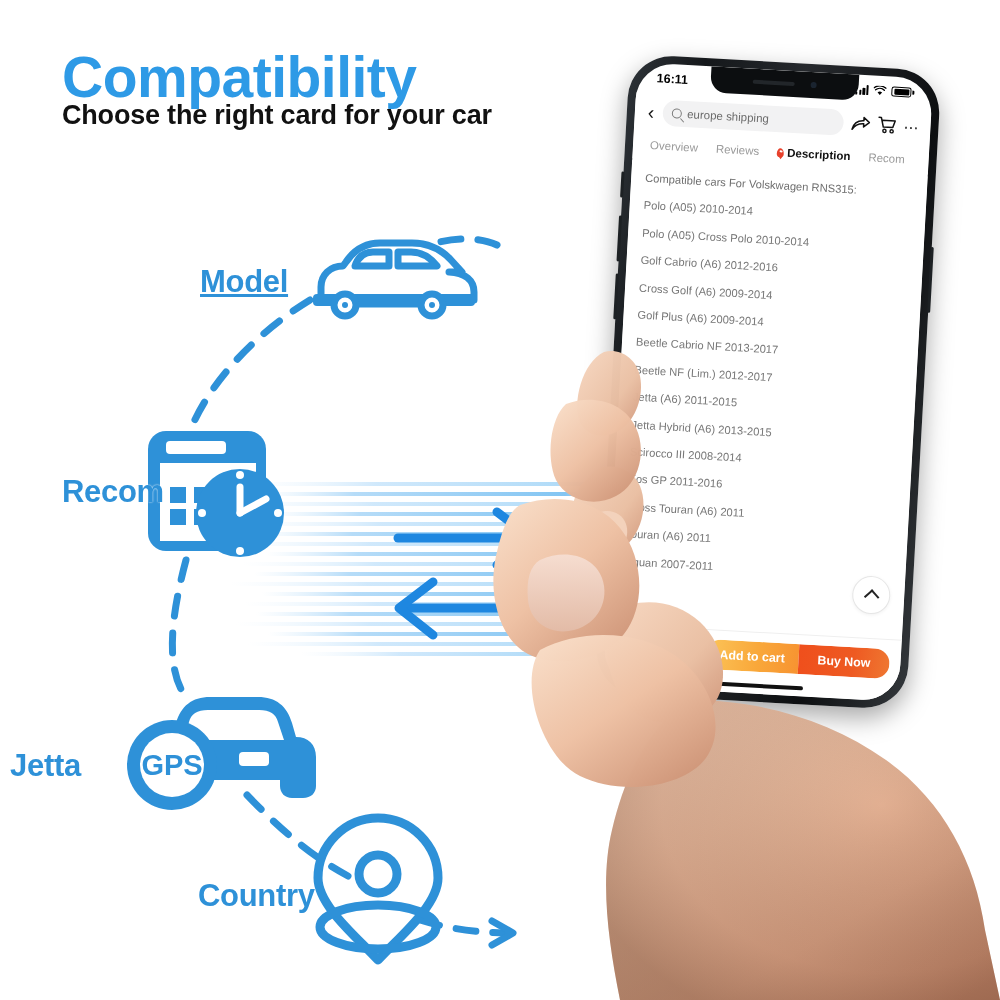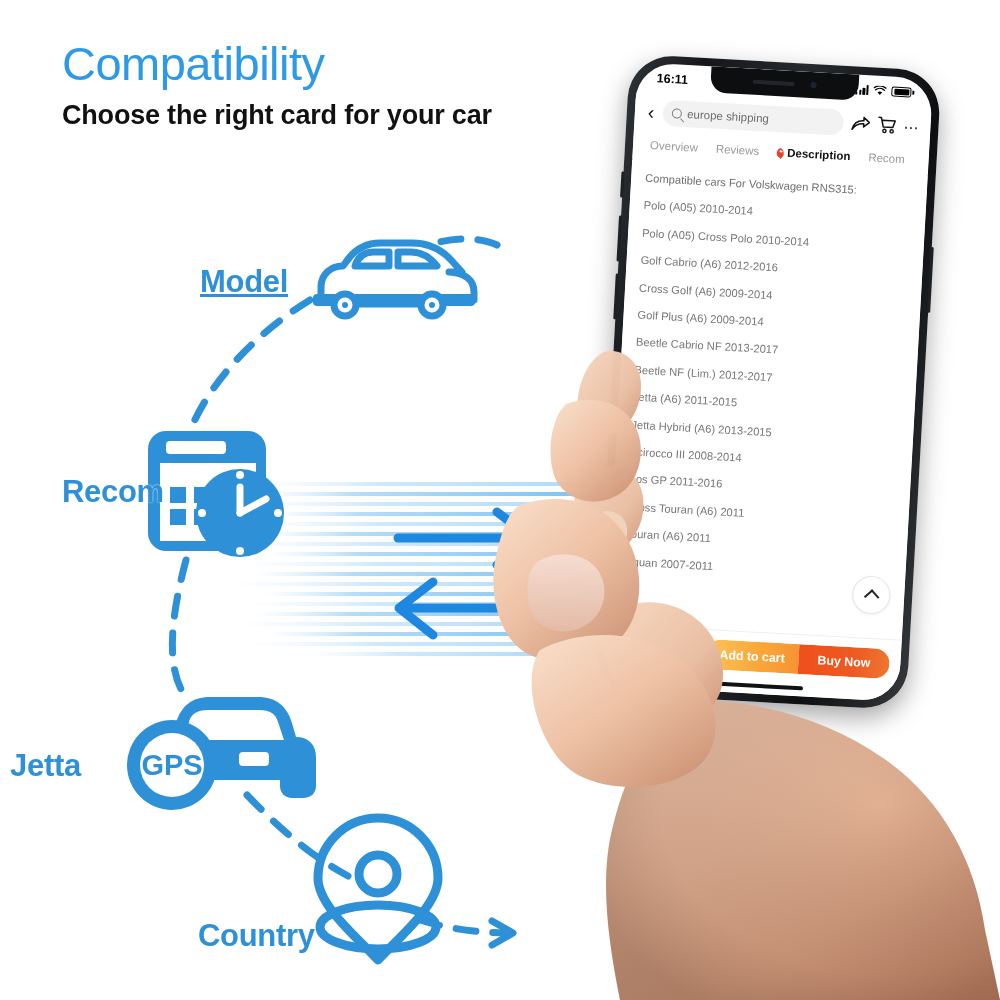--- a/index.html
+++ b/index.html
@@ -7,41 +7,41 @@
   body {
     font-family: "Liberation Sans", sans-serif;
     background:#ffffff;
     position:relative;
     overflow:hidden;
   }
   #stage { position:absolute; inset:0; width:1000px; height:1000px; background:#fff; }
 
   
   .headline {
-    position:absolute; left:62px; top:36px;
-    font-size:47px; font-weight:normal; letter-spacing:-0.5px;
+    position:absolute; left:62px; top:44px;
+    font-size:57px; font-weight:bold; letter-spacing:-0.5px;
     color:#2e9ae6; font-family:"Liberation Sans", sans-serif;
   }
   .subhead {
     position:absolute; left:62px; top:100px;
     font-size:27px; font-weight:bold; color:#111;
     letter-spacing:-0.2px;
   }
 
   
   .ig-label {
     position:absolute;
     color:#2e91d8; font-weight:bold; font-size:31px;
     letter-spacing:-0.3px;
     text-shadow:0 0 2px #fff;
   }
   #lbl-model   { left:200px; top:264px;text-decoration:underline; }
   #lbl-year    { left:62px;  top:474px; }
   #lbl-system  { left:10px;  top:748px; }
-  #lbl-country { left:198px; top:878px;margin-top:40px; }
+  #lbl-country { left:198px; top:878px; }
 
   
   .layer { position:absolute; left:0; top:0; width:1000px; height:1000px; pointer-events:none; }
 
   
   #phone {
     position:absolute;
     left:612px; top:62px;
     width:312px; height:640px;
     transform:rotate(3.2deg);

